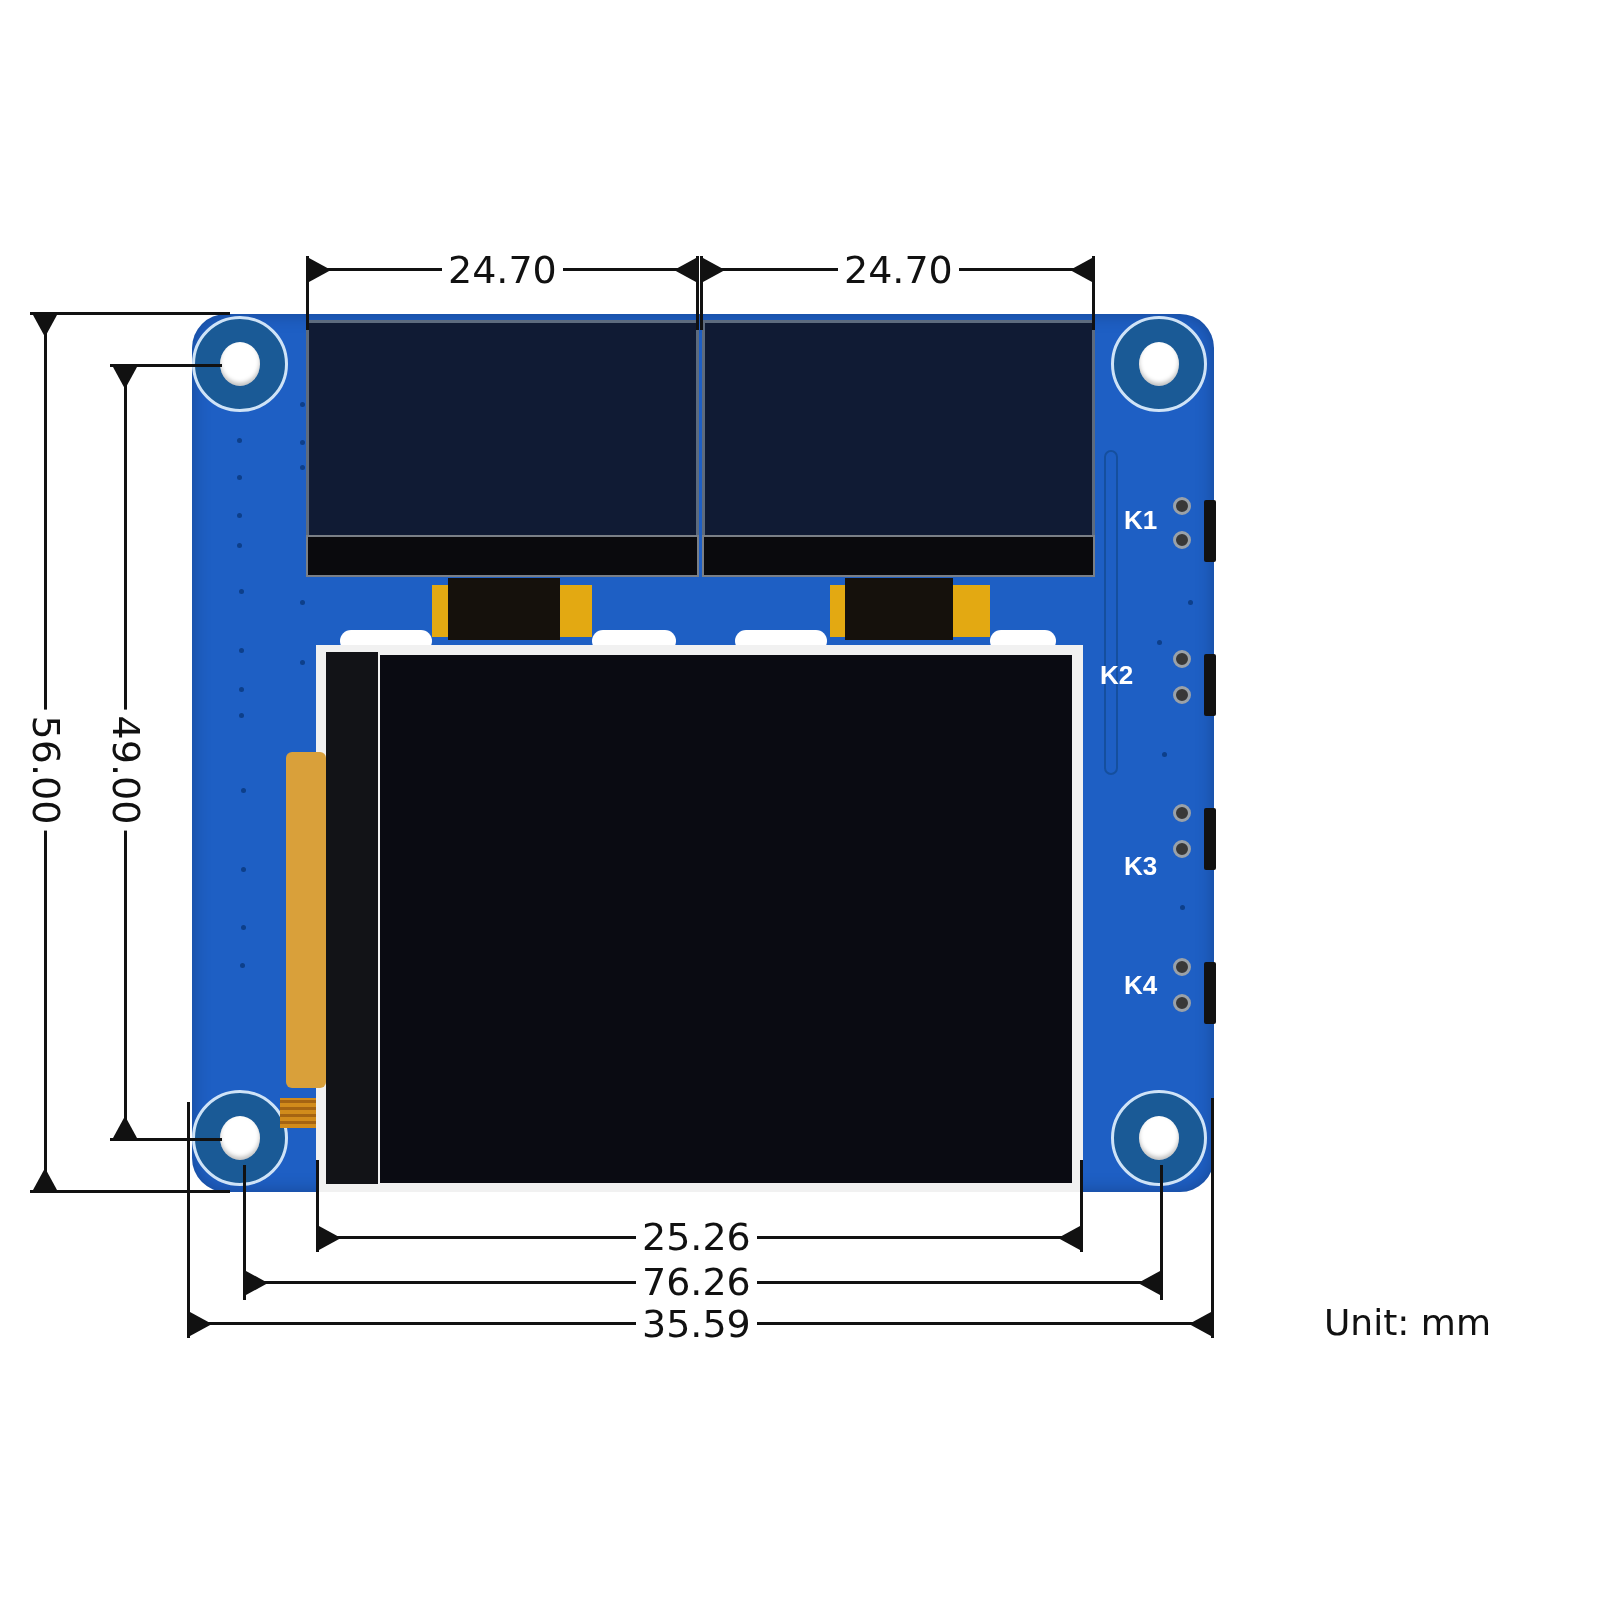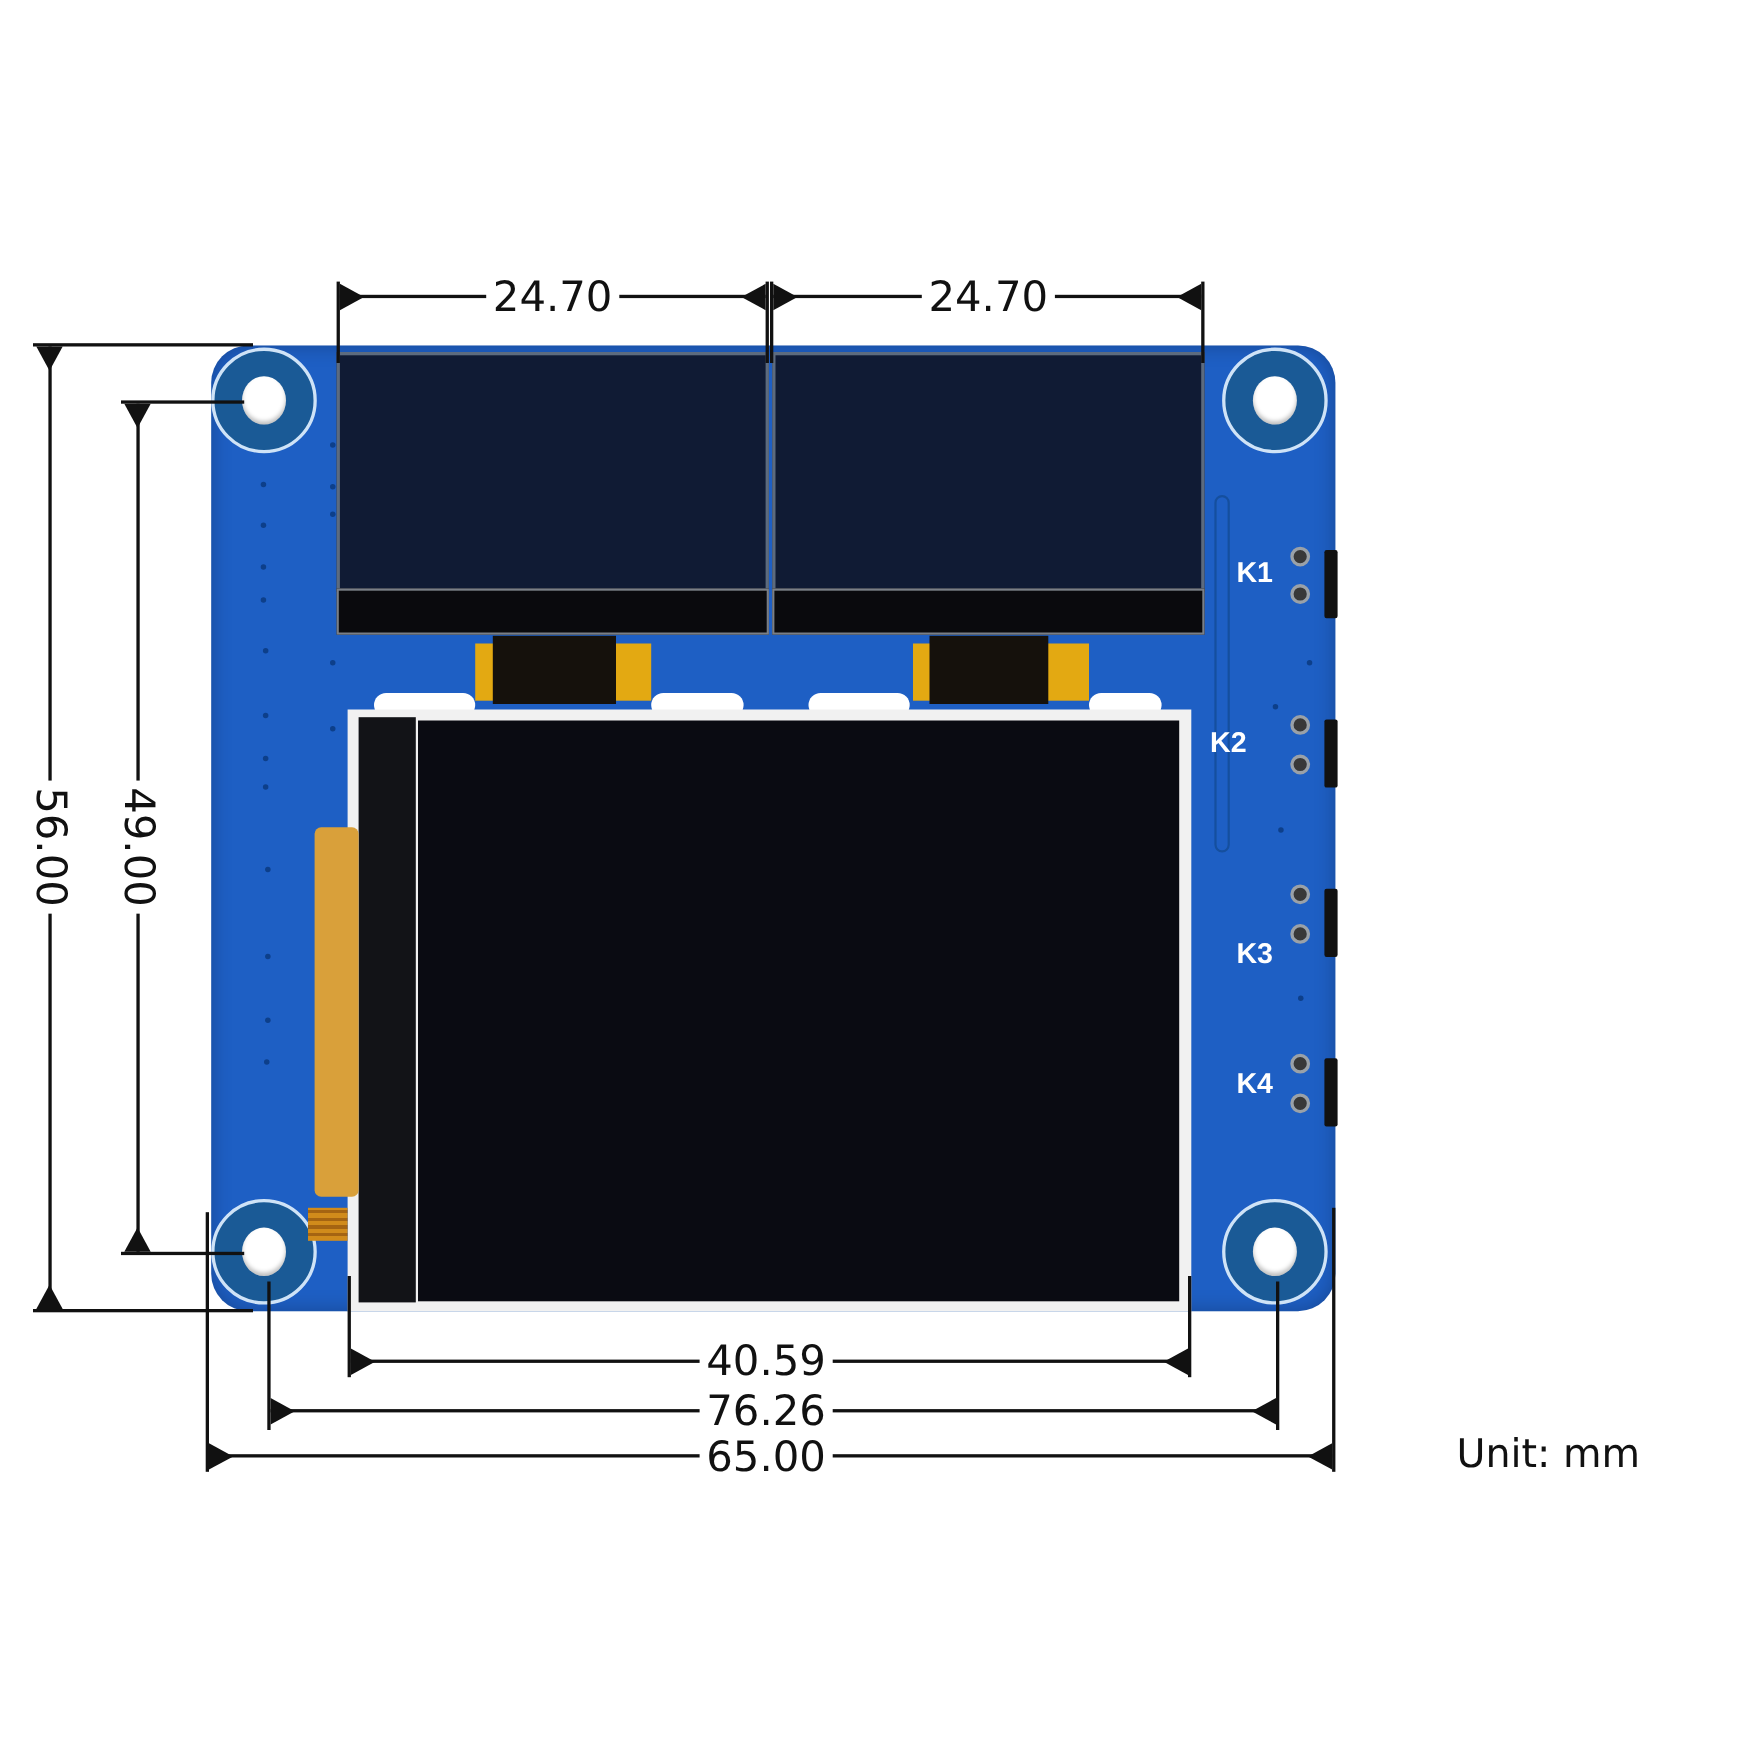--- a/index.html
+++ b/index.html
@@ -145,25 +145,25 @@
 <div class="abs dim-line" style="left:316px;top:1160px;width:3px;height:92px"></div>
 <div class="abs dim-line" style="left:1080px;top:1160px;width:3px;height:92px"></div>
 <div class="abs dim-line" style="left:243px;top:1165px;width:3px;height:135px"></div>
 <div class="abs dim-line" style="left:1160px;top:1165px;width:3px;height:135px"></div>
 <div class="abs dim-line" style="left:187px;top:1102px;width:3px;height:236px"></div>
 <div class="abs dim-line" style="left:1211px;top:1098px;width:3px;height:240px"></div>
 
 <div class="abs dim-line" style="left:319px;top:1236px;width:761px;height:3px"></div>
 <div class="abs arrow-l" style="left:319px;top:1226px"></div>
 <div class="abs arrow-r" style="left:1058px;top:1226px"></div>
-<div class="abs dim-text" style="left:636px;top:1218px">40.59</div>
+<div class="abs dim-text" style="left:636px;top:1218px">25.26</div>
 
 <div class="abs dim-line" style="left:246px;top:1281px;width:914px;height:3px"></div>
 <div class="abs arrow-l" style="left:246px;top:1271px"></div>
 <div class="abs arrow-r" style="left:1138px;top:1271px"></div>
 <div class="abs dim-text" style="left:636px;top:1263px">76.26</div>
 
 <div class="abs dim-line" style="left:190px;top:1322px;width:1021px;height:3px"></div>
 <div class="abs arrow-l" style="left:190px;top:1312px"></div>
 <div class="abs arrow-r" style="left:1189px;top:1312px"></div>
-<div class="abs dim-text" style="left:636px;top:1305px">65.00</div>
+<div class="abs dim-text" style="left:636px;top:1305px">35.59</div>
 
 <div class="abs unit" style="left:1324px;top:1302px">Unit: mm</div>
 
 </body></html>

